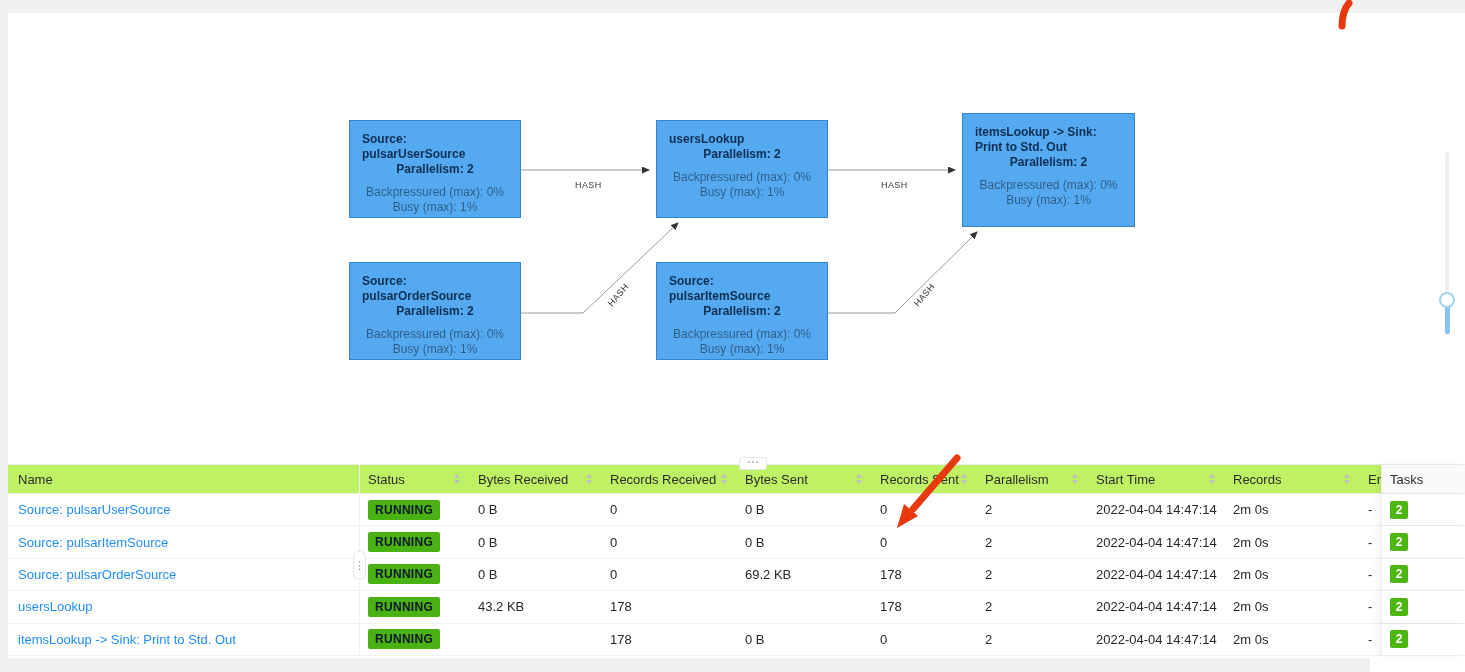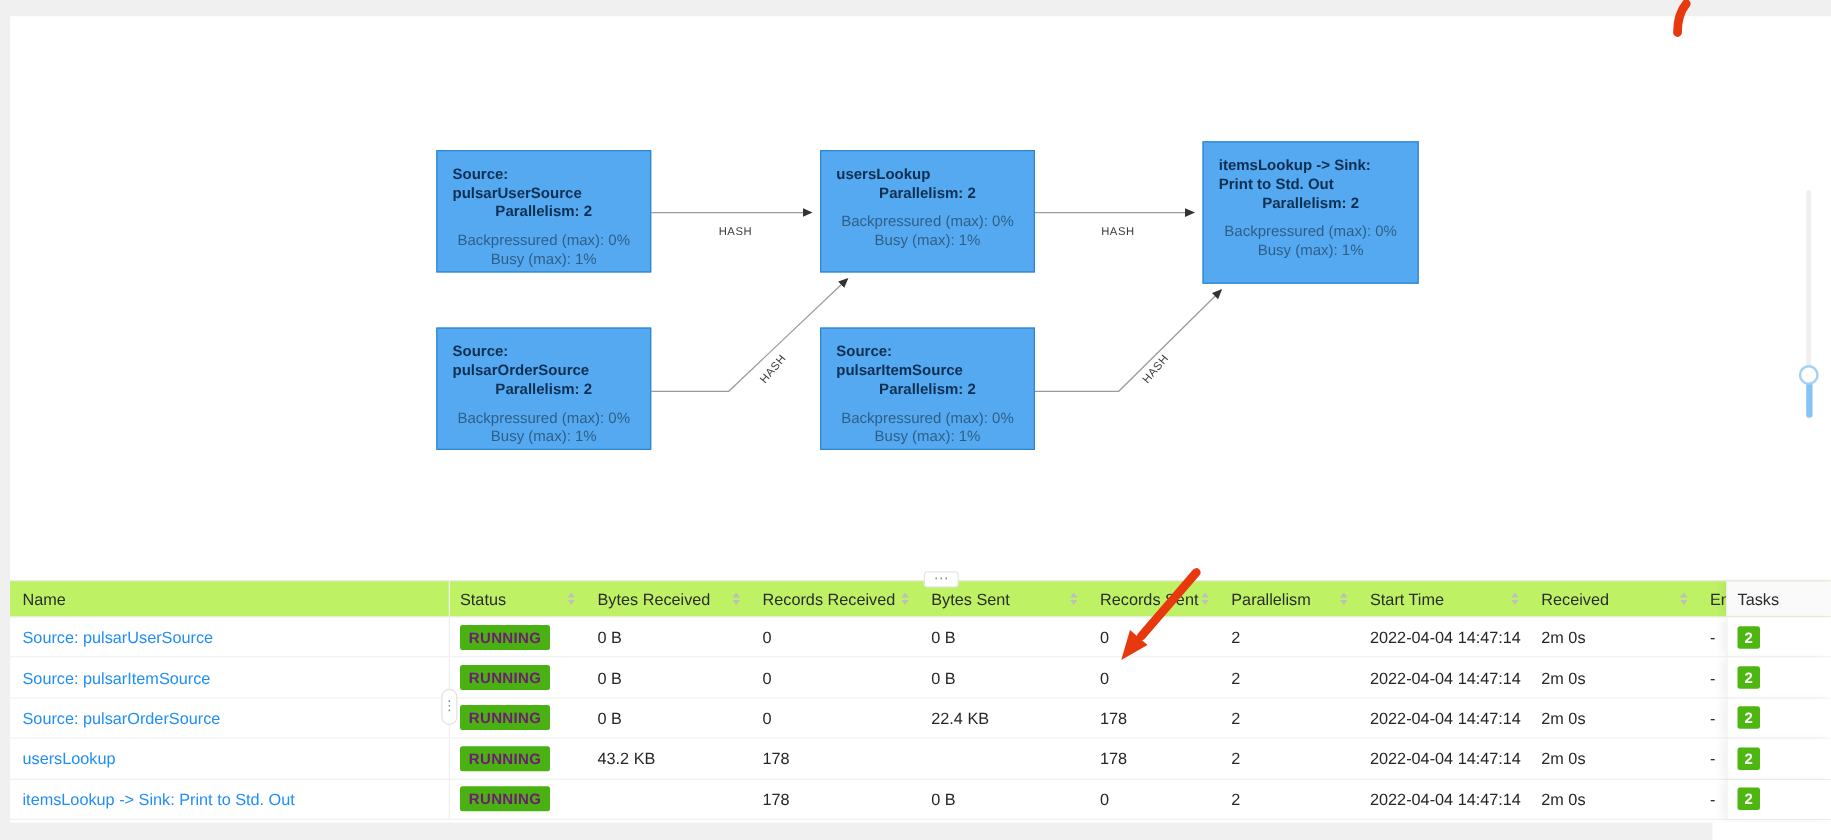--- a/index.html
+++ b/index.html
@@ -52,21 +52,21 @@
   .c-tasks  { left:1373px; width:84px; border-left:1px solid #f0f0f0; box-shadow:-4px 0 6px rgba(0,0,0,0.05); background:inherit; }
   .thead .c-tasks { background:#fafafa; }
   .trow  .c-tasks { background:#fff; }
 
   .sorter { position:absolute; right:10px; top:50%; transform:translateY(-50%); display:flex; flex-direction:column; align-items:center; cursor:pointer; }
   .sorter i { display:block; width:0; height:0; border-left:3.5px solid transparent; border-right:3.5px solid transparent; }
   .sorter .up { border-bottom:4px solid #bfbfbf; margin-bottom:2px; }
   .sorter .dn { border-top:4px solid #bfbfbf; }
 
   .link { color:#1f8ef7; text-decoration:none; cursor:pointer; }
-  .badge-running { display:inline-block; background:#49b112; color:#701a75; font-weight:700; font-size:12px; letter-spacing:.3px; padding:3px 7px; border-radius:2px; }
+  .badge-running { display:inline-block; background:#49b112; color:#0f172a; font-weight:700; font-size:12px; letter-spacing:.3px; padding:3px 7px; border-radius:2px; }
   .badge-task { display:inline-block; width:18px; height:18px; background:#4eb611; color:#fff; font-weight:700; font-size:12px; line-height:18px; text-align:center; border-radius:2px; }
 
   .scroll-corner { position:absolute; left:1370px; top:658px; width:95px; height:14px; background:#fff; z-index:25; }
 </style>
 </head>
 <body>
 
 <div class="main-panel"></div>
 
 <svg class="edges-svg" width="1465" height="672">
@@ -187,21 +187,21 @@
         </span>
       </div>
     <div class="cell hcell c-start">
         <span>Start Time</span>
         <span class="sorter">
           <i class="up"></i>
           <i class="dn"></i>
         </span>
       </div>
     <div class="cell hcell c-dur">
-        <span>Received</span>
+        <span>Records</span>
         <span class="sorter">
           <i class="up"></i>
           <i class="dn"></i>
         </span>
       </div>
     <div class="cell hcell c-end">
         <span>End Time</span>
       </div>
     <div class="cell hcell c-tasks">
         <span>Tasks</span>
@@ -250,21 +250,21 @@
 
   <div class="trow">
     <div class="cell c-name">
         <a class="link">Source: pulsarOrderSource</a>
       </div>
     <div class="cell c-status">
         <span class="badge-running">RUNNING</span>
       </div>
     <div class="cell c-brecv">0 B</div>
     <div class="cell c-rrecv">0</div>
-    <div class="cell c-bsent">22.4 KB</div>
+    <div class="cell c-bsent">69.2 KB</div>
     <div class="cell c-rsent">178</div>
     <div class="cell c-para">2</div>
     <div class="cell c-start">2022-04-04 14:47:14</div>
     <div class="cell c-dur">2m 0s</div>
     <div class="cell c-end">-</div>
     <div class="cell c-tasks">
         <span class="badge-task">2</span>
       </div>
   </div>
 

